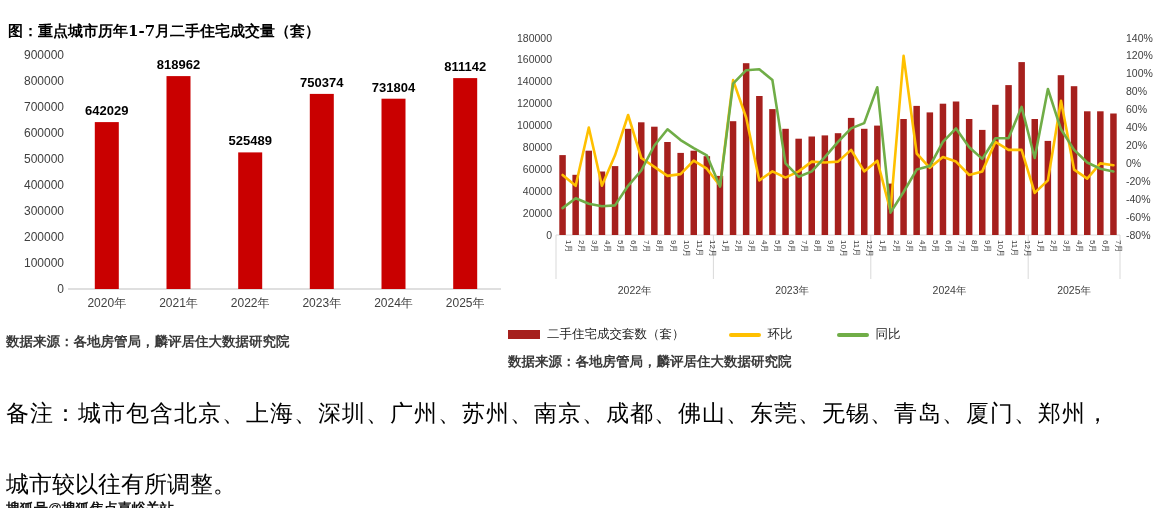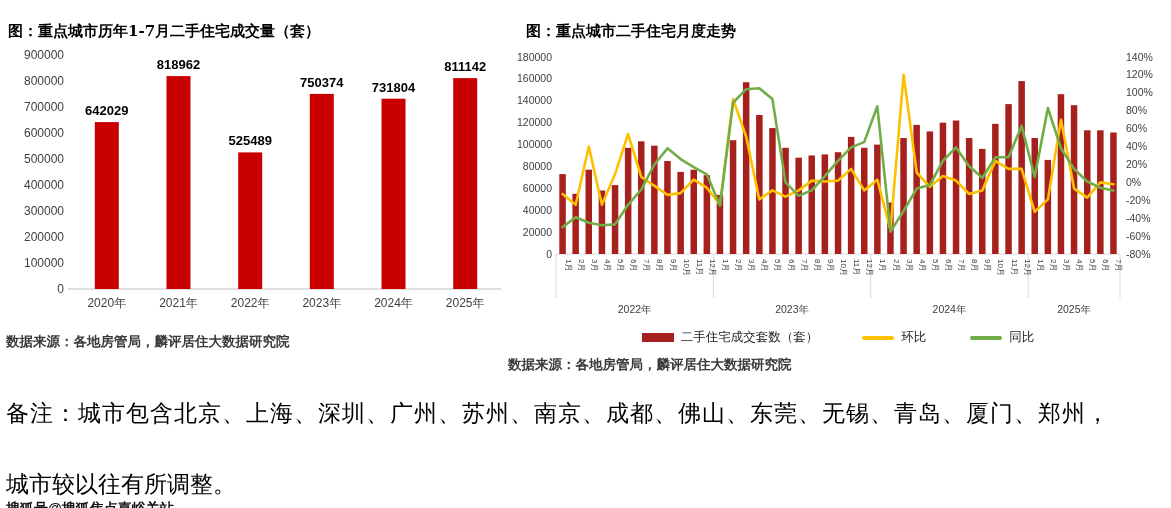--- a/index.html
+++ b/index.html
@@ -6,21 +6,21 @@
   body{width:1171px;height:508px;overflow:hidden;position:relative;
        font-family:"DejaVu Serif",serif;}
   .panel{position:absolute;top:22px;}
   .chart-title{font-size:15px;font-weight:700;color:#000;padding-left:2px;white-space:nowrap;}
   .src{font-size:13.5px;font-weight:700;color:#3a3a3a;text-align:left;white-space:nowrap;}
   svg{display:block;}
   .ax{font-family:"Liberation Sans",sans-serif;font-size:12px;fill:#404040;}
   .dl{font-family:"Liberation Sans",sans-serif;font-size:13px;font-weight:700;fill:#000;}
   .ax2{font-family:"Liberation Sans",sans-serif;font-size:10.5px;fill:#404040;}
   .axm{font-family:"Liberation Sans",sans-serif;font-size:8px;fill:#404040;}
-  .legend{display:flex;justify-content:center;align-items:center;gap:44px;margin-top:4px;}
+  .legend{display:flex;align-items:center;gap:44px;margin-top:20px;}
   .legend-item{display:flex;align-items:center;gap:7px;}
   .legend-label{font-size:12.5px;color:#222;white-space:nowrap;}
   .sw-bar{width:32px;height:9px;display:inline-block;}
   .sw-line{width:32px;height:4px;border-radius:2px;display:inline-block;}
   .footer{position:absolute;left:0;top:398px;width:1171px;box-sizing:border-box;padding:0 6px;color:#000;}
   .note1{font-size:23px;letter-spacing:1px;white-space:nowrap;}
   .row2{margin-top:40px;display:flex;justify-content:space-between;align-items:baseline;flex-direction:column;}
   .note2{font-size:23px;white-space:nowrap;}
   .watermark{font-family:"Liberation Sans",sans-serif;font-size:14px;font-weight:700;color:#141414;white-space:nowrap;}
 </style>
@@ -57,21 +57,20 @@
       <text x="387.5" y="44.7" text-anchor="middle" class="dl">731804</text>
       <text x="387.5" y="260" text-anchor="middle" class="ax">2024年</text>
       <rect x="447.2" y="31.1" width="24" height="210.9" fill="#c90000"></rect>
       <text x="459.2" y="24.1" text-anchor="middle" class="dl">811142</text>
       <text x="459.2" y="260" text-anchor="middle" class="ax">2025年</text>
     </svg>
   <div class="src" style="margin-top:16px;">数据来源：各地房管局，麟评居住大数据研究院</div>
 </div>
 
 <div class="panel" style="left:508px;width:660px;">
-  <div class="chart-title" style="padding-left:18px;">图：重点城市二手住宅月度走势</div>
   <svg width="660" height="278" style="margin-top:6px;">
       <text x="44" y="210.5" text-anchor="end" class="ax2">0</text>
       <text x="44" y="188.6" text-anchor="end" class="ax2">20000</text>
       <text x="44" y="166.7" text-anchor="end" class="ax2">40000</text>
       <text x="44" y="144.8" text-anchor="end" class="ax2">60000</text>
       <text x="44" y="122.9" text-anchor="end" class="ax2">80000</text>
       <text x="44" y="101.1" text-anchor="end" class="ax2">100000</text>
       <text x="44" y="79.2" text-anchor="end" class="ax2">120000</text>
       <text x="44" y="57.3" text-anchor="end" class="ax2">140000</text>
       <text x="44" y="35.4" text-anchor="end" class="ax2">160000</text>

